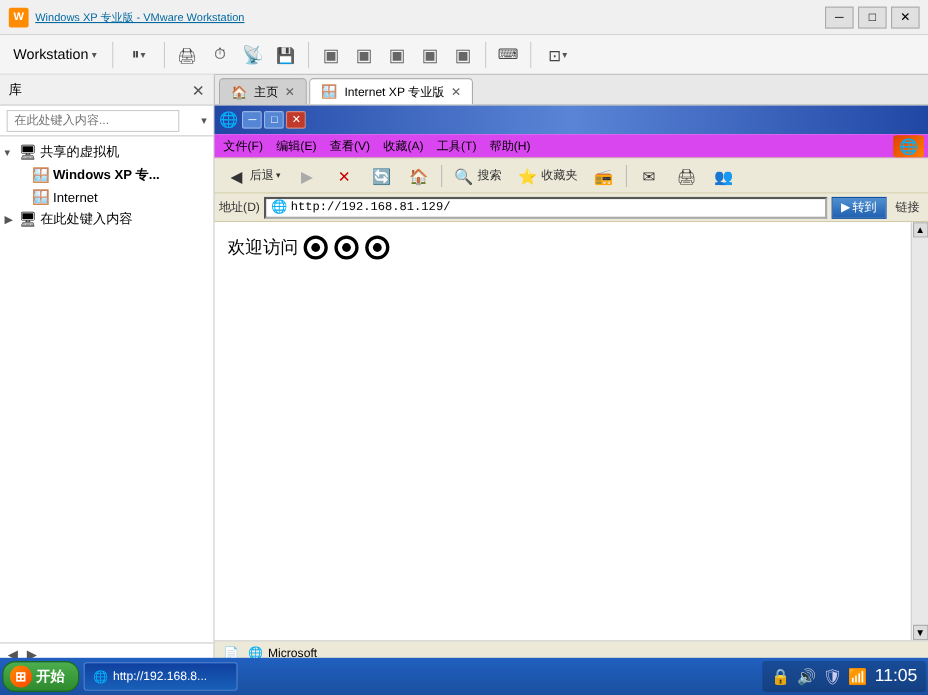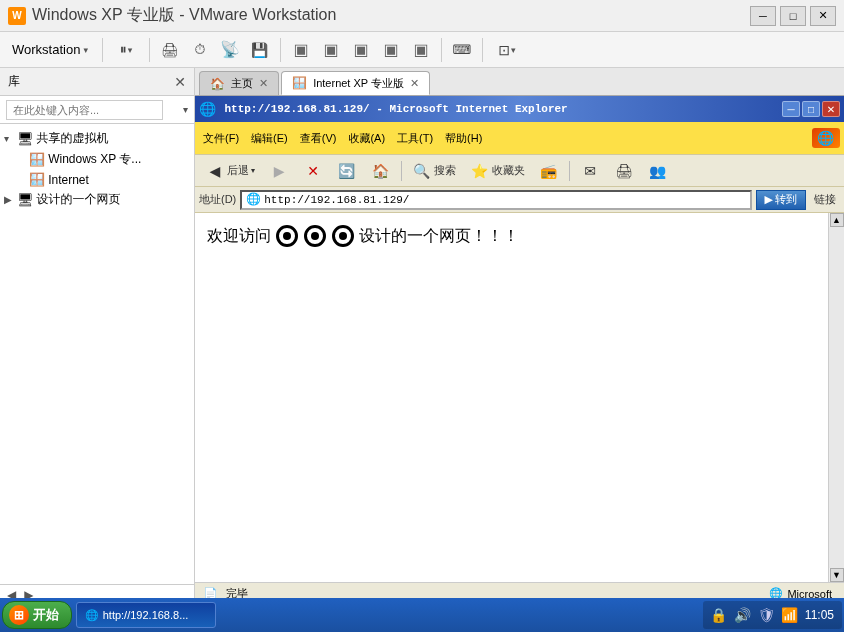--- a/index.html
+++ b/index.html
@@ -16,22 +16,23 @@
     }
     .title-bar-icon {
       width: 18px; height: 18px; margin-right: 6px;
       background: #ff8c00;
       border-radius: 2px;
       display: flex; align-items: center; justify-content: center;
       font-size: 10px; color: white; font-weight: bold;
     }
     .title-bar-text {
       flex: 1;
-      font-size: 16px;
-      color: #404040;
+      font-size: 10px;
+      color: #0369a1;
+      text-decoration: underline;
     }
     .title-bar-controls {
       display: flex; gap: 4px;
     }
     .title-btn {
       width: 26px; height: 20px;
       background: #e0e0e0;
       border: 1px solid #aaa;
       display: flex; align-items: center; justify-content: center;
       cursor: pointer; font-size: 11px;
@@ -200,22 +201,22 @@
       border: 1px solid rgba(255,255,255,0.4);
       display: flex; align-items: center; justify-content: center;
       font-size: 10px; color: white; cursor: pointer;
       border-radius: 2px;
     }
     .ie-title-btn.min { background: #5585d5; }
     .ie-title-btn.max { background: #5585d5; }
     .ie-title-btn.close-ie { background: #c0392b; }
 
     .ie-menu-bar {
-      height: 33px;
-      background: #fde047;
+      height: 22px;
+      background: #d946ef;
       display: flex;
       align-items: center;
       padding: 0 4px;
       border-bottom: 1px solid #d0c8a0;
       gap: 4px;
     }
     .ie-menu-item {
       font-size: 11px;
       cursor: pointer;
       padding: 1px 4px;
@@ -371,21 +372,21 @@
     .taskbar-spacer { flex: 1; }
     .taskbar-tray {
       height: 28px;
       background: rgba(0,0,0,0.2);
       border-radius: 3px;
       display: flex; align-items: center;
       padding: 0 8px;
       gap: 6px;
     }
     .tray-icon { font-size: 14px; color: #cce; }
-    .tray-time { color: #fff; font-size: 12px; font-weight: 500; }
+    .tray-time { color: #fff; font-size: 16px; font-weight: 500; }
   </style>
 </head>
 <body>
 
 <div class="title-bar">
   <div class="title-bar-icon">
     <span style="color:white;font-size:10px;font-weight:bold">W</span>
   </div>
   <span class="title-bar-text">Windows XP 专业版 - VMware Workstation</span>
   <div class="title-bar-controls">
@@ -442,33 +443,33 @@
 
       <div class="tree-item">
         <span class="tree-arrow">▾</span>
         <span class="tree-icon">🖥</span>
         <span class="tree-label">共享的虚拟机</span>
       </div>
 
       <div class="tree-item tree-indent">
         <span class="tree-arrow"> </span>
         <span class="tree-icon">🪟</span>
-        <span class="tree-label" style="font-weight:400;">Windows XP 专...</span>
+        <span class="tree-label" style="font-weight:700;">Windows XP 专...</span>
       </div>
 
       <div class="tree-item tree-indent">
         <span class="tree-arrow"> </span>
         <span class="tree-icon">🪟</span>
         <span class="tree-label">Internet</span>
       </div>
 
       <div class="tree-item">
         <span class="tree-arrow">▶</span>
         <span class="tree-icon">🖥</span>
-        <span class="tree-label">设计的一个网页</span>
+        <span class="tree-label">在此处键入内容</span>
       </div>
     </div>
     <div class="sidebar-footer">
       <span class="footer-nav-btn">◀</span>
       <span class="footer-nav-btn">▶</span>
     </div>
   </div>
 
   <div class="vm-panel">
 
@@ -482,21 +483,20 @@
         <span class="vm-tab-icon">🪟</span>
         <span>Internet XP 专业版</span>
         <span class="vm-tab-close">✕</span>
       </div>
     </div>
 
     <div class="ie-window">
 
       <div class="ie-title-bar">
         <span style="font-size:14px; margin-right:4px;">🌐</span>
-        <span class="ie-title-text">http://192.168.81.129/ - Microsoft Internet Explorer</span>
         <div class="ie-title-btns">
           <div class="ie-title-btn min">─</div>
           <div class="ie-title-btn max">□</div>
           <div class="ie-title-btn close-ie">✕</div>
         </div>
       </div>
 
       <div class="ie-menu-bar">
         <span class="ie-menu-item">文件(F)</span>
         <span class="ie-menu-item">编辑(E)</span>
@@ -582,33 +582,31 @@
 
           <span style="display:inline-block;width:22px;height:22px;border-radius:50%;border:3px solid #000;position:relative;margin:0 1px;">
             <span style="position:absolute;top:50%;left:50%;transform:translate(-50%,-50%);width:8px;height:8px;background:#000;border-radius:50%;display:block;"></span>
           </span>
           <span style="display:inline-block;width:22px;height:22px;border-radius:50%;border:3px solid #000;position:relative;margin:0 1px;">
             <span style="position:absolute;top:50%;left:50%;transform:translate(-50%,-50%);width:8px;height:8px;background:#000;border-radius:50%;display:block;"></span>
           </span>
           <span style="display:inline-block;width:22px;height:22px;border-radius:50%;border:3px solid #000;position:relative;margin:0 1px;">
             <span style="position:absolute;top:50%;left:50%;transform:translate(-50%,-50%);width:8px;height:8px;background:#000;border-radius:50%;display:block;"></span>
           </span>
-          <span>设计的一个网页！！！</span>
         </div>
 
         <div style="position:absolute;right:0;top:0;bottom:0;width:16px;background:#f0f0f0;border-left:1px solid #ccc;display:flex;flex-direction:column;align-items:center;">
           <div style="width:14px;height:14px;background:#ddd;border:1px solid #aaa;display:flex;align-items:center;justify-content:center;font-size:9px;cursor:pointer;">▲</div>
           <div style="flex:1;width:100%;background:#e8e8e8;"></div>
           <div style="width:14px;height:14px;background:#ddd;border:1px solid #aaa;display:flex;align-items:center;justify-content:center;font-size:9px;cursor:pointer;">▼</div>
         </div>
       </div>
 
       <div class="ie-status-bar">
         <span class="ie-status-icon">📄</span>
-        <span class="ie-status-text">完毕</span>
         <div class="ie-status-zone">
           <span>🌐</span>
           <span>Microsoft</span>
         </div>
       </div>
     </div>
   </div>
 </div>
 
 <div class="status-bar">

